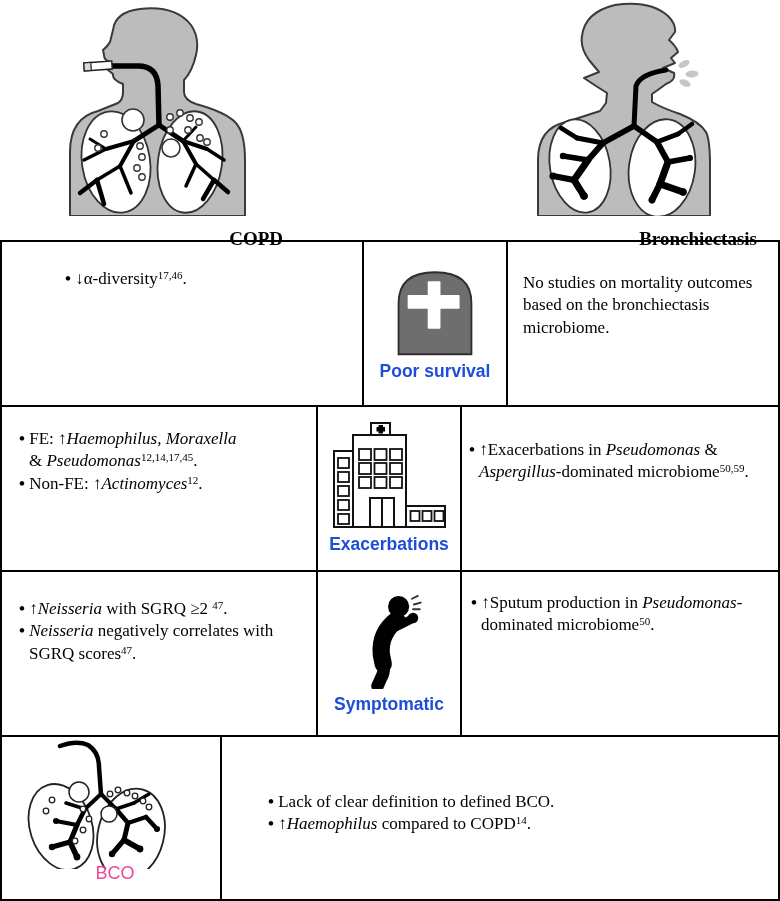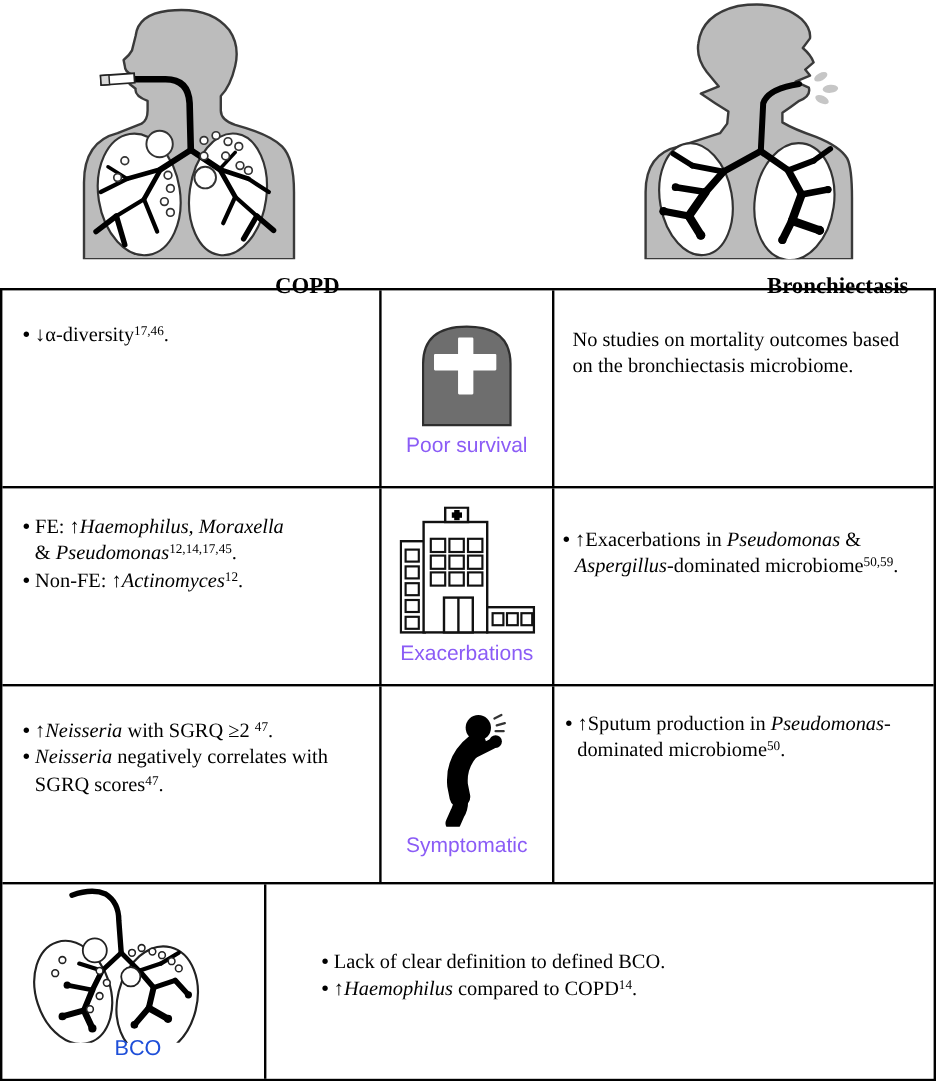--- a/index.html
+++ b/index.html
@@ -28,32 +28,32 @@
   .col-bco{width:220px;border-right:2px solid #000;}
   .col-notes{flex:1;display:flex;flex-direction:column;justify-content:center;
              padding:0 20px 10px 46px;}
 
   
   .note{font-size:17px;line-height:1.32;color:#000;}
   .note.bulleted{padding-left:10px;text-indent:-10px;}
   .bullet-marker{font-weight:700;}
   .it{font-style:italic;}
   .sp{font-size:11px;vertical-align:5px;}
-  .c-copd-1{padding:26px 12px 0 17px;}
+  .c-copd-1{padding:26px 12px 0 17px;margin-left:46px;}
   .c-copd-2{padding:21px 12px 0 17px;}
   .c-copd-3{padding:26px 10px 0 17px;}
   .c-be-1{padding:30px 22px 0 15px;}
   .c-be-2{padding:32px 12px 0 7px;}
   .c-be-3{padding:20px 12px 0 9px;}
 
   
   .icon-label{margin-top:5px;font-family:"Liberation Sans","DejaVu Sans",sans-serif;
-              font-size:17.5px;color:#8b5cf6;}
+              font-size:17.5px;color:#1d4ed8;font-weight:bold;}
   .bco-label{position:absolute;left:0;top:126px;width:226px;text-align:center;
-             font-family:"Liberation Sans","DejaVu Sans",sans-serif;font-size:18px;color:#1d4ed8;}
+             font-family:"Liberation Sans","DejaVu Sans",sans-serif;font-size:18px;color:#ec4899;}
   .bco-fig{position:absolute;left:0;top:0;}
 </style>
 </head>
 <body>
 
 <div class="canvas">
 
   <svg class="fig-svg" style="left:30px;" width="260" height="216" viewBox="30 0 260 216">
 
     <path d="M70,216 L70,152 Q70,118 98,111 L118,103 Q123,100 123,92 L123,84 Q112,80 113,74

